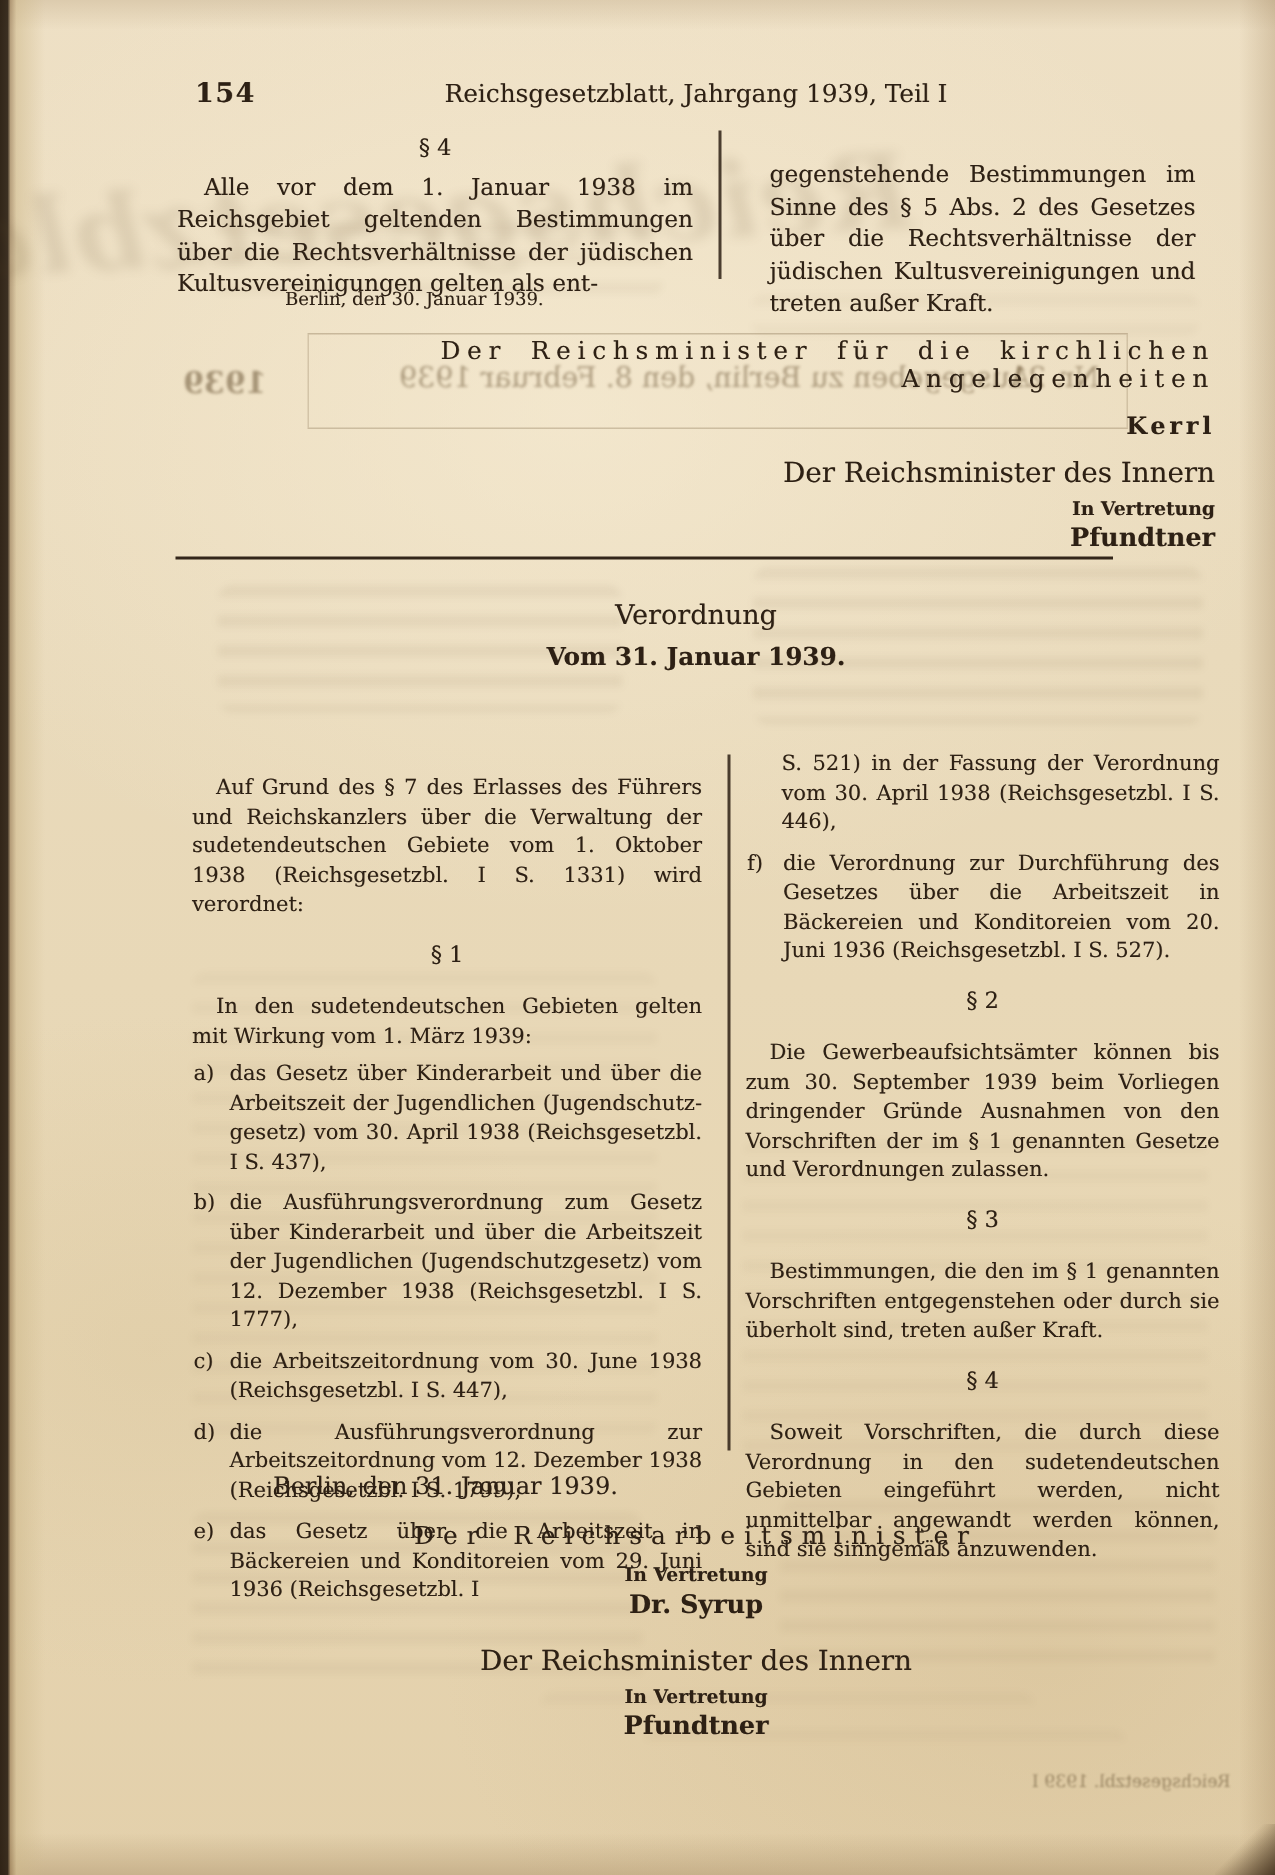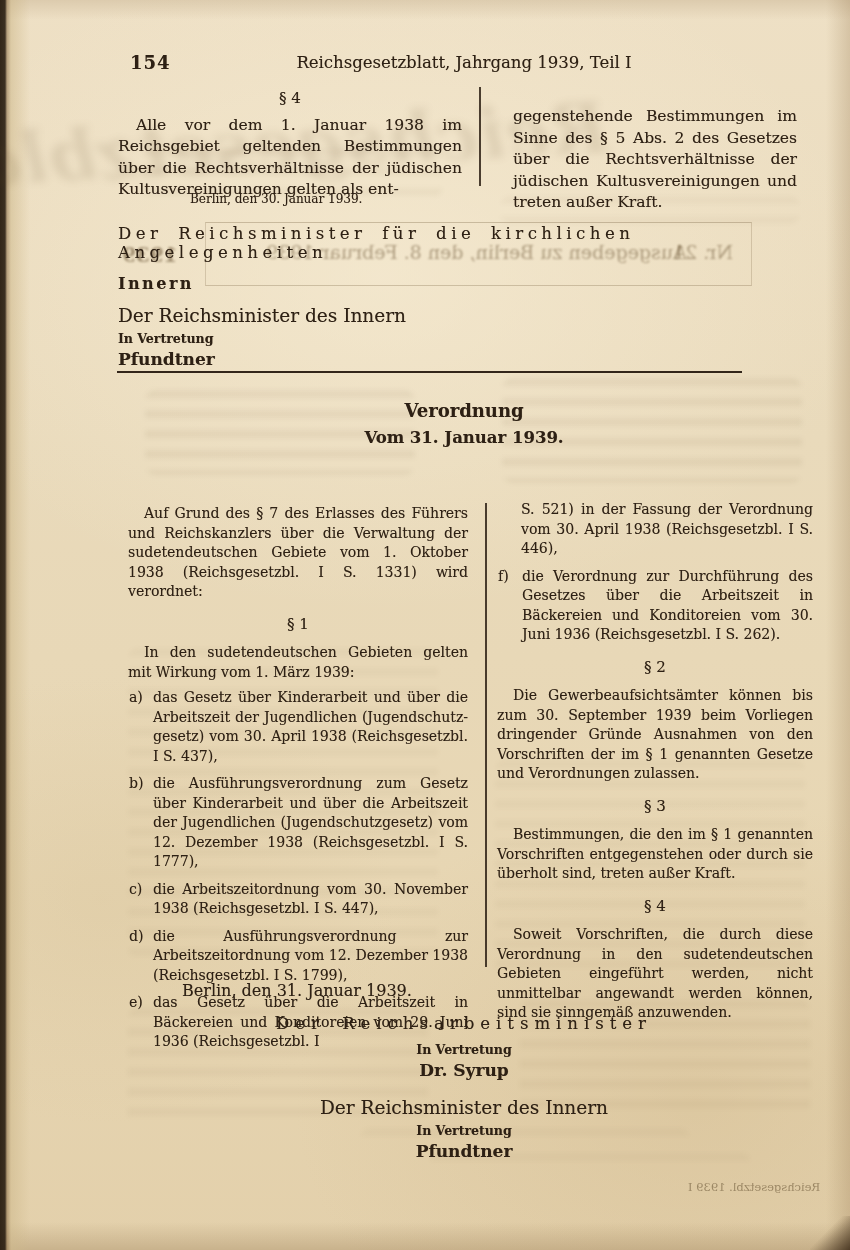--- a/index.html
+++ b/index.html
@@ -33,41 +33,41 @@
   .top-right p { margin:16px; }
   .vdiv { position:absolute; width:1.5px; background:rgba(45,32,20,0.85); }
   .vdiv.top { left:479px; top:87px; height:99px; }
   .vdiv.main { left:485px; top:503px; height:464px; }
   .dateline1 { position:absolute; left:190px; top:192px; font-size:12px; }
   .dateline2 { position:absolute; left:182px; top:981px; font-size:16px; }
 
   .sec-head { text-align:center; font-size:15px; text-indent:0; }
 
   
-  .sig1 { position:absolute; left:118px; top:224px; width:692px; text-align:left; }
+  .sig1 { position:absolute; left:118px; top:224px; width:692px; text-align:right; }
   .sig2 { position:absolute; left:118px; top:1014px; width:692px; text-align:center; }
   .sig-title-sp { font-size:16.5px; letter-spacing:4.5px; word-spacing:6px; margin-bottom:12px; }
   .sig-name-sp  { font-size:16px; font-weight:bold; letter-spacing:2.5px; margin-bottom:12px; }
   .sig-title    { font-size:18.5px; margin-bottom:5px; }
   .sig-deputy   { font-size:12.5px; font-weight:bold; margin-bottom:3px; }
   .sig-name     { font-size:17px; font-weight:bold; }
   .sig2 .sig-title-sp { letter-spacing:6px; margin-bottom:9px; }
   .sig2 .gap { height:17px; }
 
   
   .midrule { position:absolute; left:117px; top:371px; width:625px; height:2px; background:#33261a; }
   .vtitle { position:absolute; left:118px; top:400px; width:692px; text-align:center; }
-  .vtitle .l1 { font-size:18px;  font-weight:bold; margin-bottom:7px; }
+  .vtitle .l1 { font-size:18px;  font-weight:normal; margin-bottom:7px; }
   .vtitle .l2 { font-size:18.5px; font-weight:bold; margin-bottom:11px; }
   .vtitle .l3 { font-size:16.5px; font-weight:bold; }
 
   
   .col-left  { position:absolute; left:128px; top:500px; width:340px; font-size:14px; line-height:19.5px; text-align:justify; }
   .col-right { position:absolute; left:497px; top:500px; width:316px; font-size:14px; line-height:19.5px; text-align:justify; }
-  .col-left p.body, .col-right p.body { margin:4px 0 6px; text-indent:16px; }
+  .col-left p.body, .col-right p.body { margin:16px 0 6px; text-indent:16px; }
   .col-left .sec-head, .col-right .sec-head { margin:13px 0 9px; }
   .list-item { display:flex; margin:0 0 8px; }
   .list-item .marker { flex:none; width:24px; padding-left:1px; }
   .list-item .itext { flex:1; text-align:justify; }
   .cont { margin:0 0 8px; padding-left:24px; }
 
   
   .ghost, .ghost * { pointer-events:none; }
   .mirror { transform:scaleX(-1); display:inline-block; }
   .ghost-masthead {
@@ -127,21 +127,21 @@
     <p>Alle vor dem 1. Januar 1938 im Reichsgebiet geltenden Bestimmungen über die Rechtsverhältnisse der jüdischen Kultusvereinigungen gelten als ent-</p>
   </div>
   <div class="vdiv top"></div>
   <div class="top-right t">
     <p>gegenstehende Bestimmungen im Sinne des § 5 Abs. 2 des Gesetzes über die Rechtsverhältnisse der jüdischen Kultusvereinigungen und treten außer Kraft.</p>
   </div>
   <div class="dateline1 t">Berlin, den 30. Januar 1939.</div>
 
   <div class="sig1 t">
     <div class="sig-title-sp">Der Reichsminister für die kirchlichen Angelegenheiten</div>
-    <div class="sig-name-sp">Innern</div>
+    <div class="sig-name-sp">Kerrl</div>
     <div class="sig-title">Der Reichsminister des Innern</div>
     <div class="sig-deputy">In Vertretung</div>
     <div class="sig-name">Pfundtner</div>
   </div>
 
   <div class="midrule"></div>
 
   <div class="vtitle t">
     <div class="l1">Verordnung</div>
     <div class="l3">Vom 31. Januar 1939.</div>
@@ -154,39 +154,39 @@
     <div class="list-item">
       <span class="marker">a)</span>
       <span class="itext">das Gesetz über Kinderarbeit und über die Arbeitszeit der Jugendlichen (Jugendschutz­gesetz) vom 30. April 1938 (Reichsgesetzbl. I S. 437),</span>
     </div>
     <div class="list-item">
       <span class="marker">b)</span>
       <span class="itext">die Ausführungsverordnung zum Gesetz über Kinderarbeit und über die Arbeitszeit der Jugend­lichen (Jugendschutzgesetz) vom 12. Dezember 1938 (Reichsgesetzbl. I S. 1777),</span>
     </div>
     <div class="list-item">
       <span class="marker">c)</span>
-      <span class="itext">die Arbeitszeitordnung vom 30. November 1938 (Reichs­gesetzbl. I S. 447),</span>
+      <span class="itext">die Arbeitszeitordnung vom 30. June 1938 (Reichs­gesetzbl. I S. 447),</span>
     </div>
     <div class="list-item">
       <span class="marker">d)</span>
       <span class="itext">die Ausführungsverordnung zur Arbeitszeitord­nung vom 12. Dezember 1938 (Reichsgesetzbl. I S. 1799),</span>
     </div>
     <div class="list-item">
       <span class="marker">e)</span>
       <span class="itext">das Gesetz über die Arbeitszeit in Bäckereien und Konditoreien vom 29. Juni 1936 (Reichsgesetzbl. I</span>
     </div>
   </div>
 
   <div class="vdiv main"></div>
 
   <div class="col-right t">
     <p class="cont">S. 521) in der Fassung der Verordnung vom 30. April 1938 (Reichsgesetzbl. I S. 446),</p>
     <div class="list-item">
       <span class="marker">f)</span>
-      <span class="itext">die Verordnung zur Durchführung des Gesetzes über die Arbeitszeit in Bäckereien und Kon­ditoreien vom 30. Juni 1936 (Reichsgesetzbl. I S. 262).</span>
+      <span class="itext">die Verordnung zur Durchführung des Gesetzes über die Arbeitszeit in Bäckereien und Kon­ditoreien vom 20. Juni 1936 (Reichsgesetzbl. I S. 527).</span>
     </div>
     <div class="sec-head">§ 2</div>
     <p class="body">Die Gewerbeaufsichtsämter können bis zum 30. Sep­tember 1939 beim Vorliegen dringender Gründe Aus­nahmen von den Vorschriften der im § 1 genannten Gesetze und Verordnungen zulassen.</p>
     <div class="sec-head">§ 3</div>
     <p class="body">Bestimmungen, die den im § 1 genannten Vor­schriften entgegenstehen oder durch sie überholt sind, treten außer Kraft.</p>
     <div class="sec-head">§ 4</div>
     <p class="body">Soweit Vorschriften, die durch diese Verordnung in den sudetendeutschen Gebieten eingeführt werden, nicht unmittelbar angewandt werden können, sind sie sinn­gemäß anzuwenden.</p>
   </div>
 
   <div class="dateline2 t">Berlin, den 31. Januar 1939.</div>

